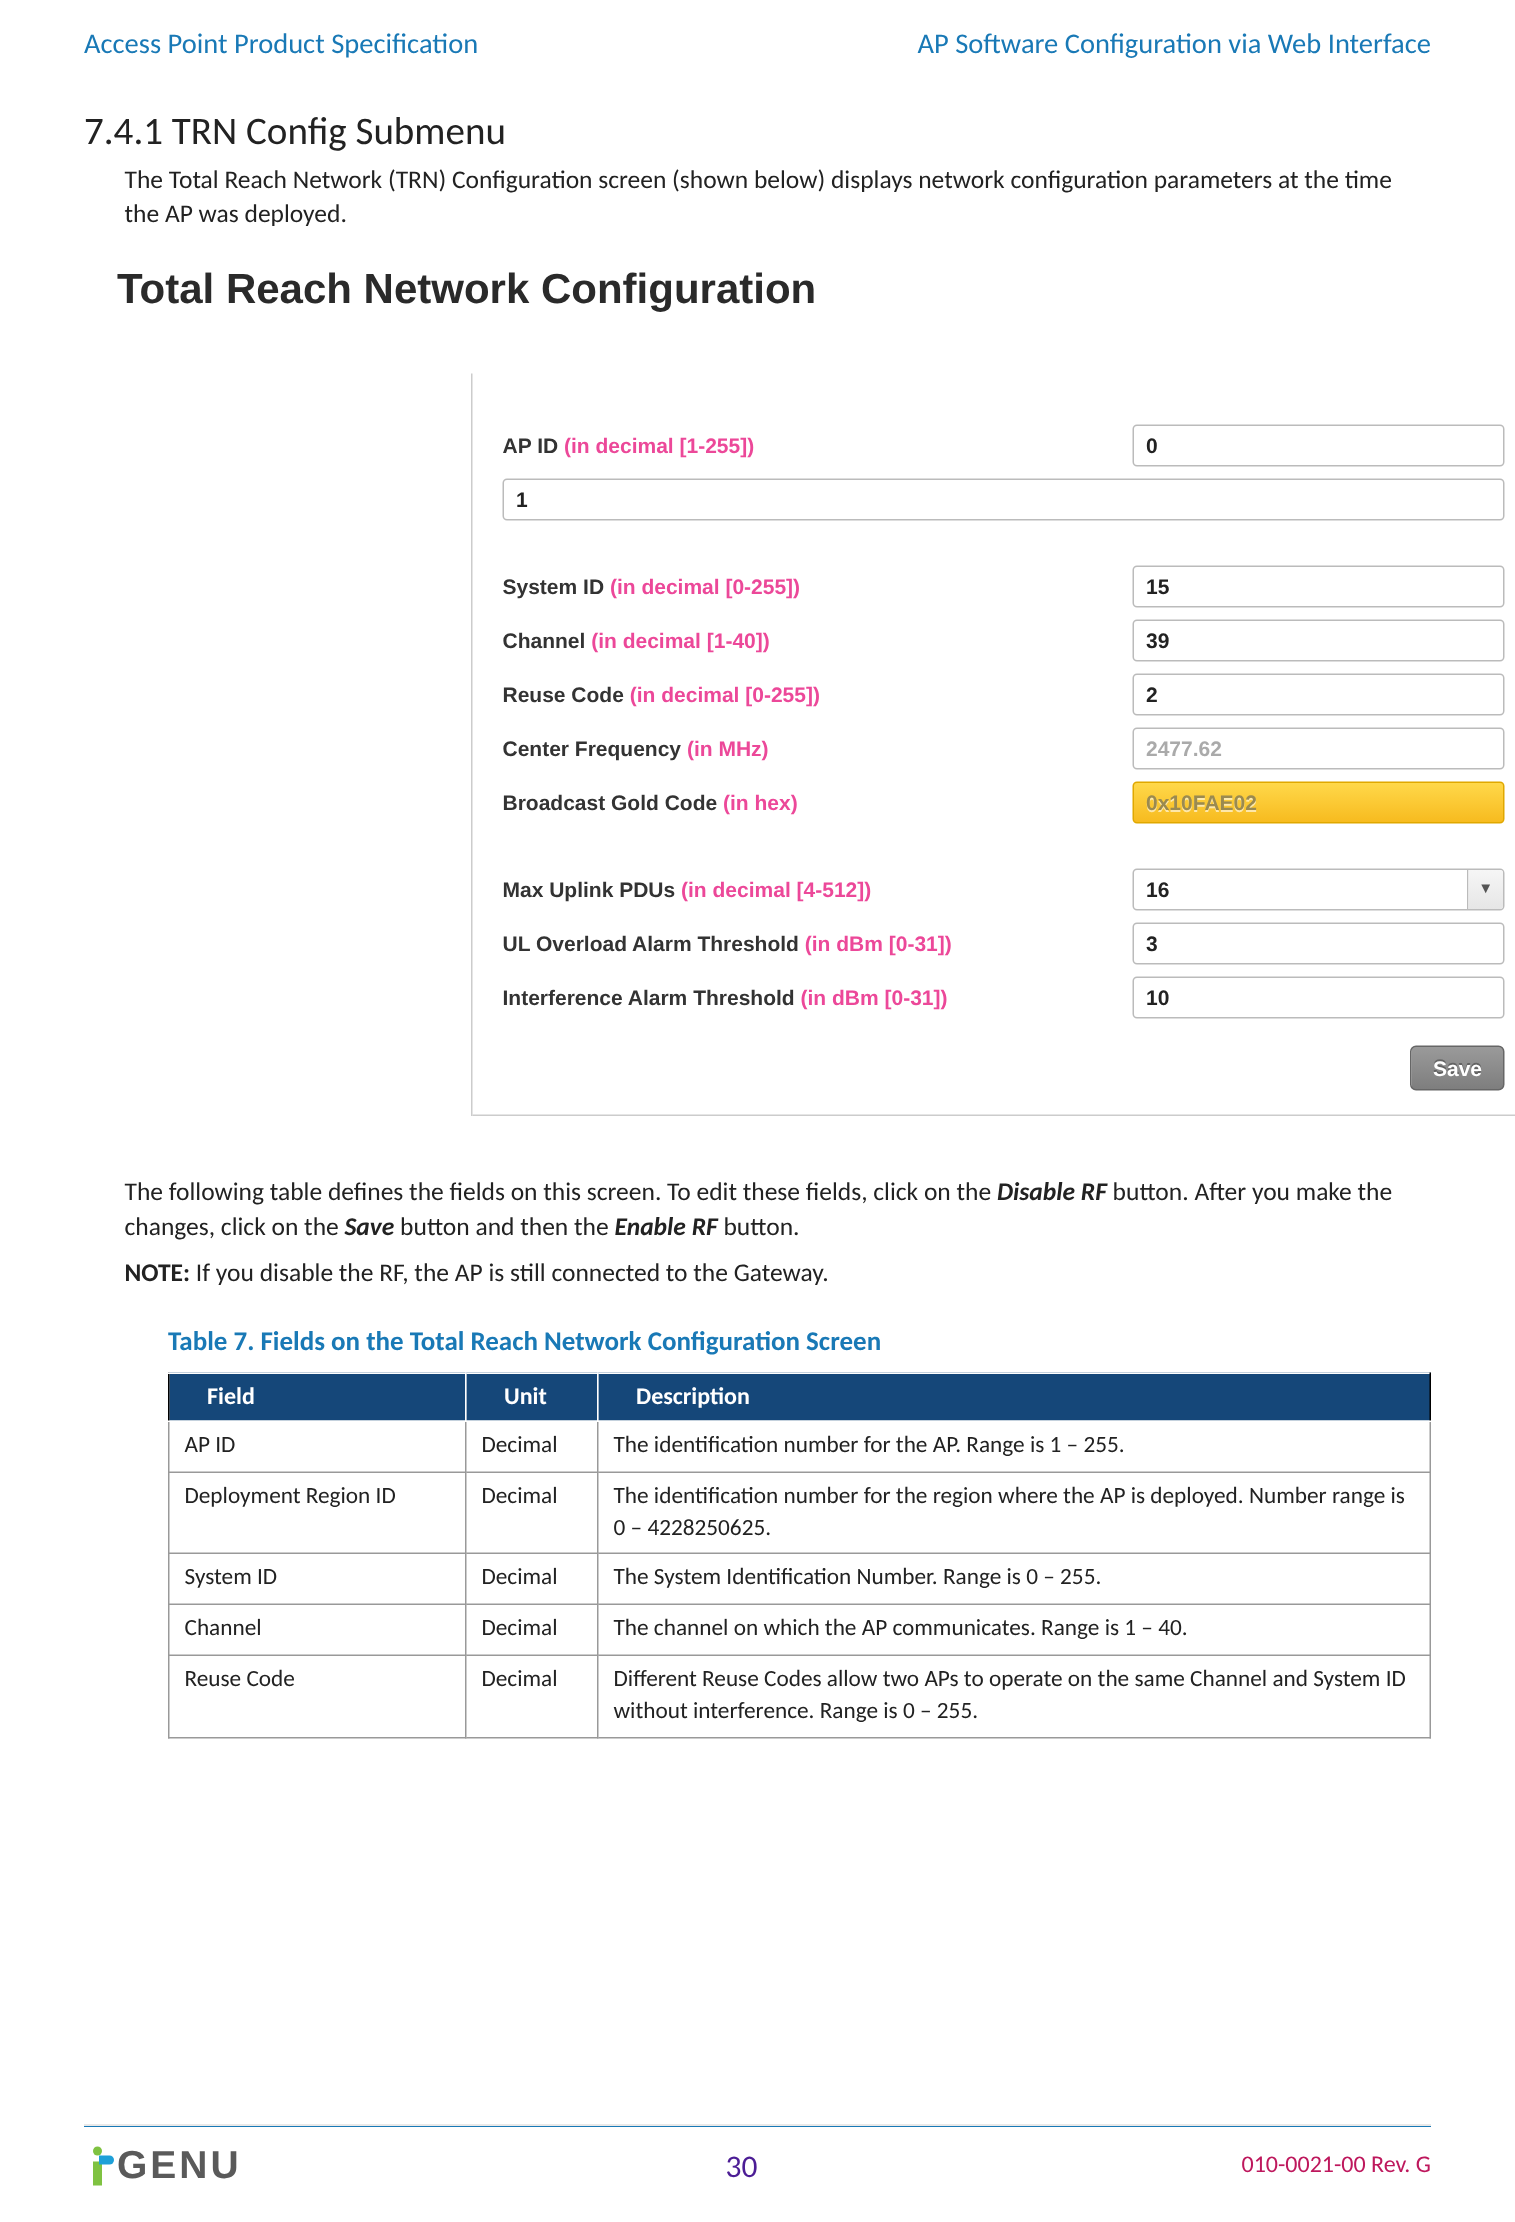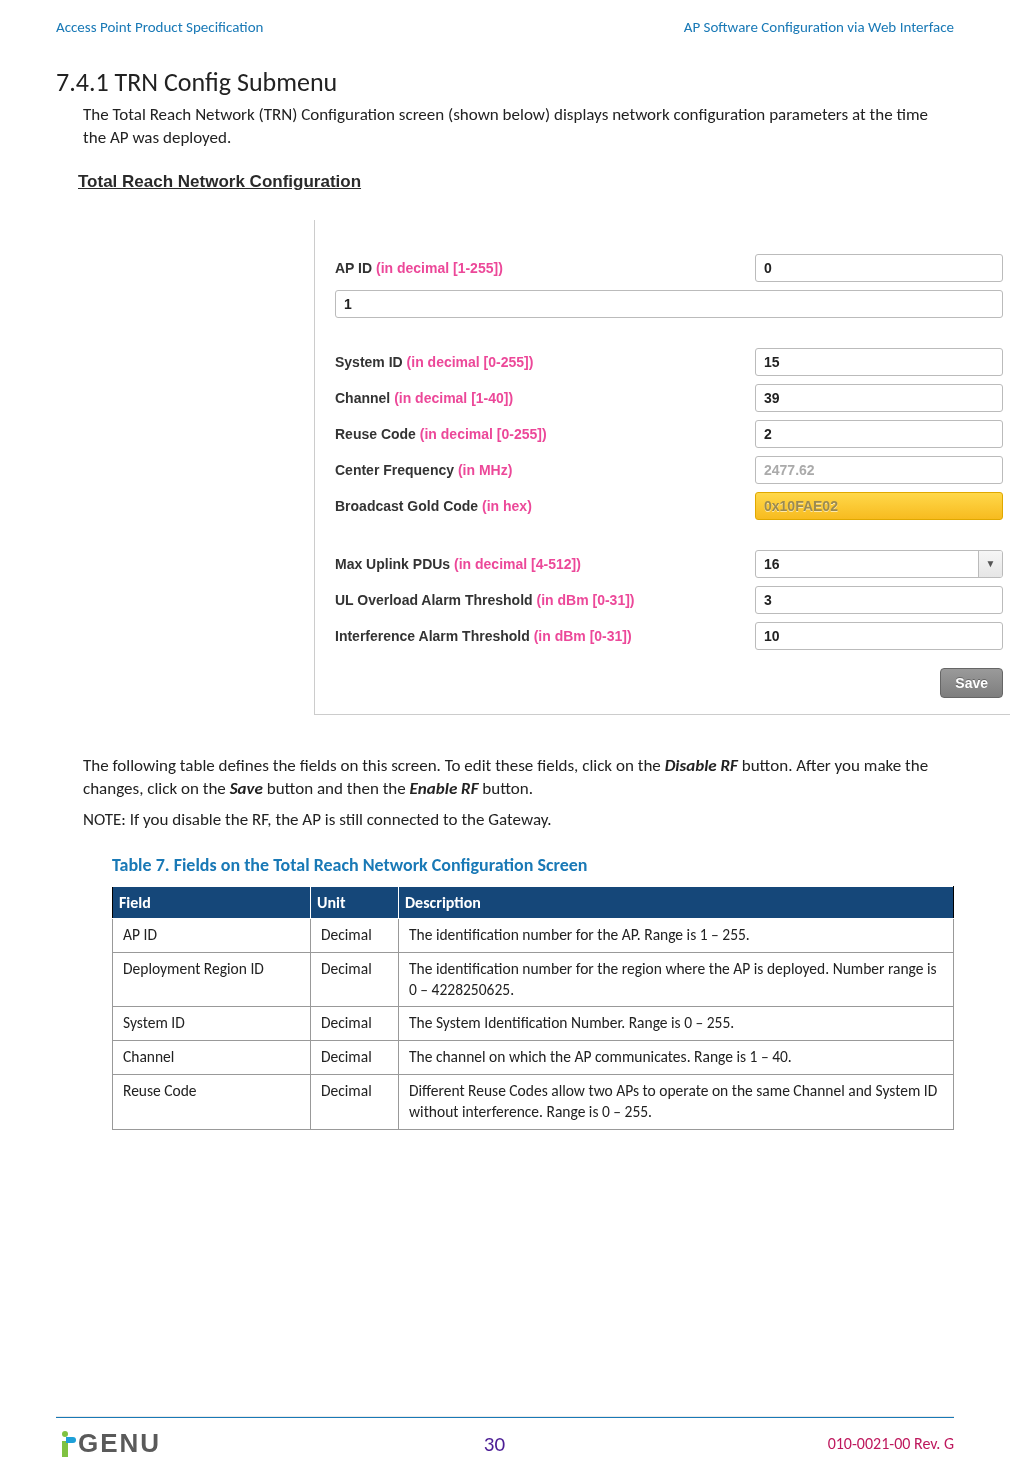--- a/index.html
+++ b/index.html
@@ -5,27 +5,27 @@
   * { box-sizing: border-box; margin: 0; padding: 0; }
   body {
     font-family: "Segoe UI", Calibri, Arial, sans-serif;
     width: 1010px;
     height: 1481px;
     background: #fff;
     color: #222;
     position: relative;
     padding: 18px 56px 0 56px;
   }
-  .header-row { display: flex; justify-content: space-between; font-size: 15px; color: #1979b6; margin-bottom: 30px; }
+  .header-row { display: flex; justify-content: space-between; font-size: 19px; color: #1979b6; margin-bottom: 30px; }
   .section-heading { font-size: 26px; font-weight: 400; color: #222; margin-bottom: 6px; }
   .sec-num { }
   .body-text { font-size: 17px; margin-left: 27px; margin-bottom: 8px; line-height: 1.35; }
 
   .screenshot-wrap { margin-left: 22px; margin-top: 22px; margin-bottom: 40px; }
-  .screenshot-title { font-family: Arial, sans-serif; font-size: 17px; font-weight: bold; color: #2a2a2a; margin-bottom: 28px; text-decoration: underline; }
+  .screenshot-title { font-family: Arial, sans-serif; font-size: 28px; font-weight: bold; color: #2a2a2a; margin-bottom: 40px; }
 
   .form-frame { border-right: 1px solid #ccc; border-bottom: 1px solid #ccc; width: 703px; padding: 30px 0 16px 0; margin-left:237px; position: relative; }
   .form-frame::before { content:""; position:absolute; left:-1px; top:0; bottom:-1px; width:1px; background:#ccc; }
 
   .form-row { display:flex; align-items:center; height: 36px; padding: 0 14px 0 20px; }
   .form-row.gap { margin-top: 22px; }
   .form-label { flex: 0 0 420px; font-family: Arial, sans-serif; font-weight: bold; font-size: 14px; color:#333; }
   .form-hint { color:#ec4899; font-weight: bold; }
   .form-input { flex:1; }
   .form-input input, .form-input .ro, .form-input .gold, .form-input .select {
@@ -43,27 +43,27 @@
   .select-arrow { position:absolute; right:0; top:0; bottom:0; width:24px; border-left:1px solid #bbb; background: linear-gradient(#f6f6f6,#e6e6e6); border-radius: 0 2px 2px 0; display:flex; align-items:center; justify-content:center; color:#555; font-size:10px; }
 
   .save-btn {
     margin: 14px 14px 0 auto; display:block;
     background: linear-gradient(#9a9a9a,#7e7e7e);
     color:#fff; font-weight:bold; font-family:Arial,sans-serif; font-size:14px;
     border:1px solid #666; border-radius:4px; padding:6px 14px;
     text-shadow:0 -1px 0 rgba(0,0,0,.3);
   }
 
-  .note-label { font-weight: normal; }
+  .note-label { font-weight: bold; }
   .bold-i { font-weight: bold; font-style: italic; }
 
   .table-caption { color:#1979b6; font-weight:bold; font-size:18px; margin: 22px 0 10px 56px; }
 
   table.fields { width: 842px; margin-left:56px; border-collapse: collapse; border:1.5px solid #000; }
-  table.fields th { background:#154779; color:#fff; text-align:left; padding:6px 6px; font-size:16px; font-weight:bold; border:1px solid #fff; }
+  table.fields th { background:#154779; color:#fff; text-align:left; padding:6px 25px; font-size:16px; font-weight:bold; border:1px solid #fff; }
   table.fields th:first-child{border-left:1.5px solid #000;}
   table.fields th:last-child{border-right:1.5px solid #000;}
   table.fields thead tr{border-top:1.5px solid #000;}
   table.fields td { border:1px solid #999; padding:6px 10px; font-size:15.5px; vertical-align:top; line-height:1.35; }
   table.fields col.c1{width:198px;} col.c2{width:88px;} col.c3{}
 
   .footer { position:absolute; left:56px; right:56px; bottom:22px;text-align:right; }
   .footer-line { height:2px; background: linear-gradient(#e9e9e9 1px,#1979b6 1px); margin-bottom:10px; }
   .footer-row { display:flex; justify-content:space-between; align-items:center; }
   .footer-page { color:#4c1d95; font-size:21px; }

